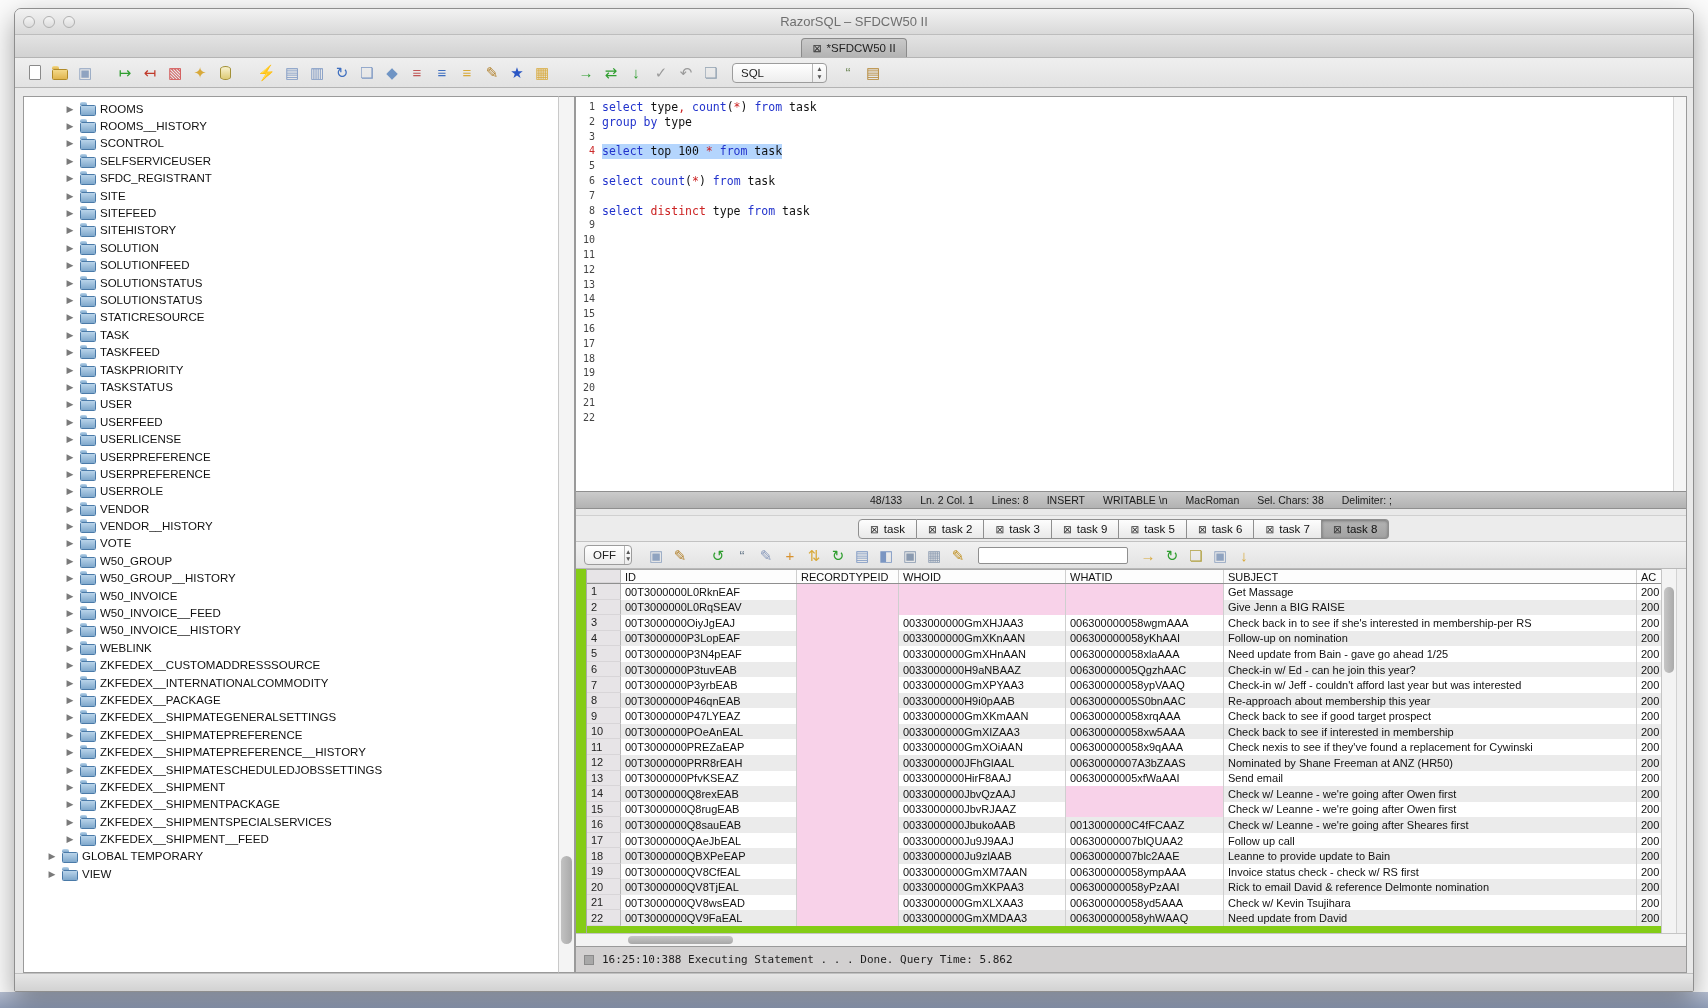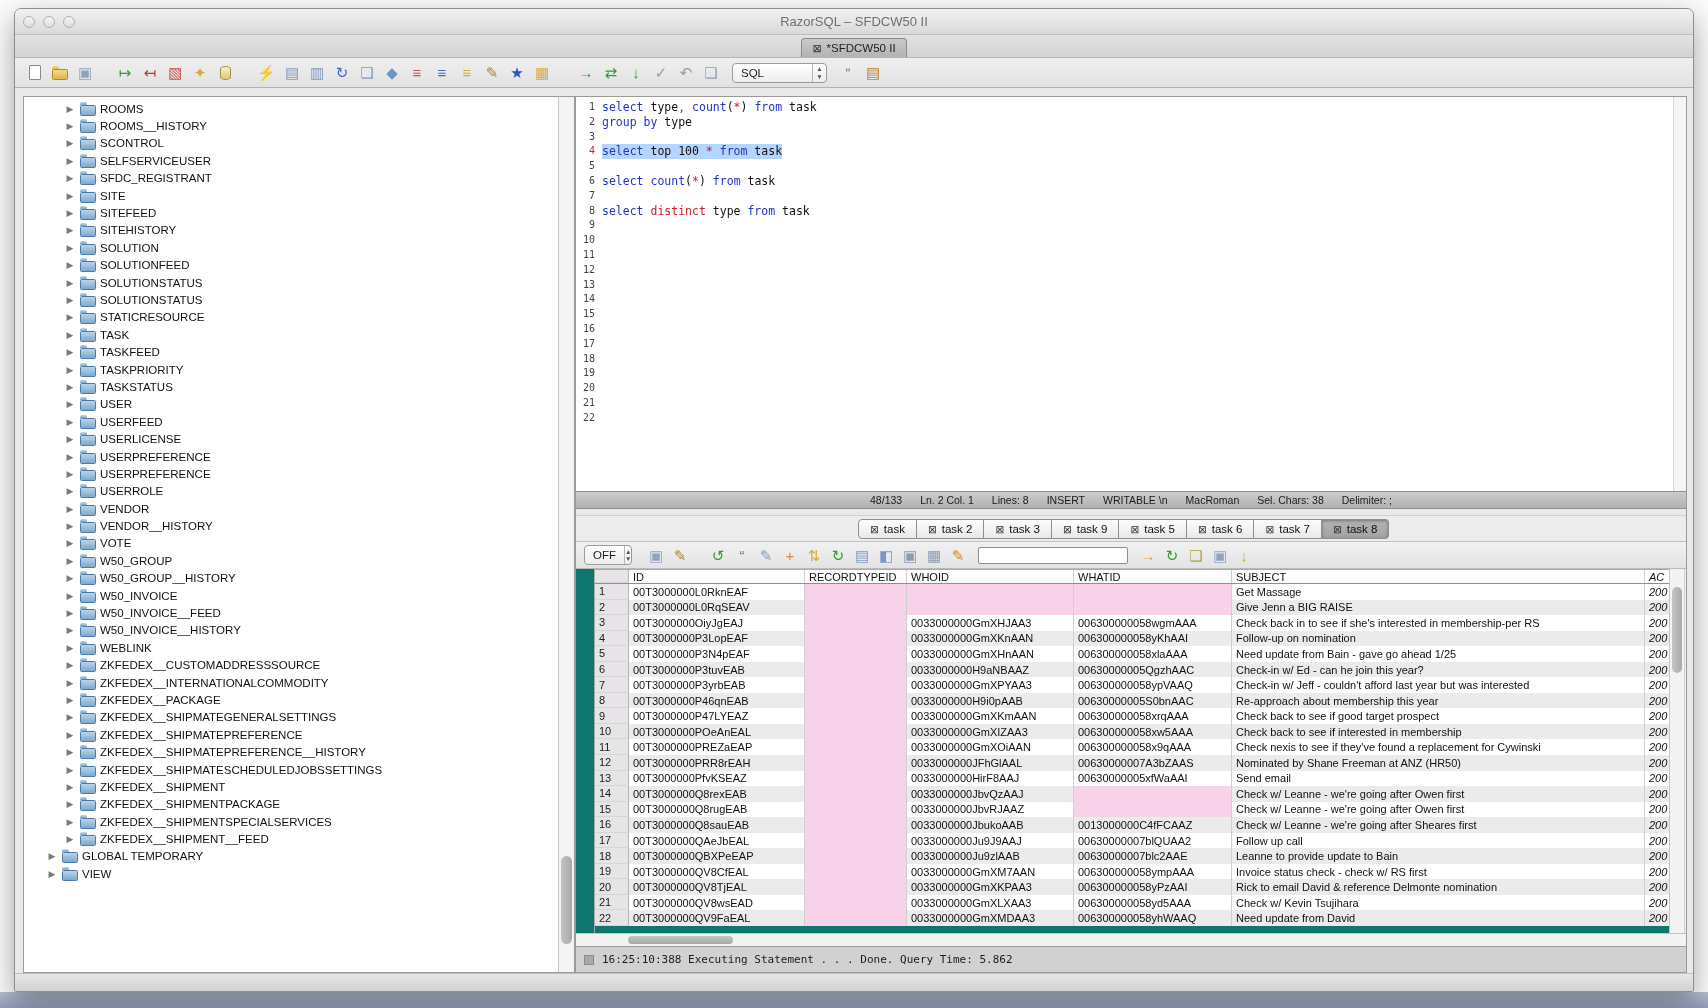--- a/index.html
+++ b/index.html
@@ -83,32 +83,32 @@
   .rtab.active{background:linear-gradient(#b4b4b4,#a2a2a2);box-shadow:inset 0 1px 3px rgba(0,0,0,.35);}
   .rtab .tg{font-size:10.5px;color:#333;}
   
   #res-toolbar{flex:none;height:28px;background:linear-gradient(#f1f1f1,#e3e3e3);
     border-top:1px solid #c2c2c2;border-bottom:1px solid #b9b9b9;
     display:flex;align-items:center;padding:0 8px;gap:4px;}
   #off-combo{width:48px;margin-right:10px;}
   #res-search{width:150px;height:17px;border:1px solid #8f8f8f;background:#fff;border-radius:2px;
     font-size:11px;padding:0 4px;margin:0 6px;font-family:"Liberation Sans",sans-serif;}
   
-  #grid-zone{flex:1;display:flex;min-height:0;padding-left:18px;background:#0f766e;}
+  #grid-zone{flex:1;display:flex;min-height:0;padding-left:10px;background:#84cc16;}
   #grid{flex:none;width:1075px;display:flex;flex-direction:column;border-left:1px solid #aaa;min-height:0;}
   .g-head{flex:none;display:flex;height:15px;background:#fdfdfd;border-bottom:1px solid #8f8f8f;border-top:1px solid #aaa;}
   .g-head .gc{font-size:11px;color:#111;}
   .g-row{flex:none;display:flex;height:15.55px;background:#fff;}
   .g-row.alt{background:#ebebeb;}
   .gc{flex:none;padding:0 0 0 4px;border-right:1px solid #cfcfcf;overflow:hidden;white-space:nowrap;
     font-size:11px;color:#111;display:flex;align-items:center;}
   .gc.null{background:#f8d2e9;}
   .gc.numc{background:#e7e4e7;border-right:1px solid #b5b5b5;border-bottom:1px solid #d8d5d8;color:#222;}
   .c0{width:34px;} .c1{width:176px;} .c2{width:102px;} .c3{width:167px;}
-  .c4{width:158px;} .c5{width:413px;} .c6{width:25px;border-right:none;font-style:italic;}
+  .c4{width:158px;} .c5{width:413px;} .c6{width:25px;border-right:none;}
   #grid-vscroll{flex:none;width:15px;background:#f3f3f3;border-left:1px solid #c5c5c5;position:relative;}
   #grid-vthumb{position:absolute;left:2px;right:2px;top:18px;height:86px;border-radius:6px;
     background:linear-gradient(90deg,#c6c6c6,#aaaaaa);}
   #grid-right-track{flex:1;background:#efefef;border-left:1px solid #d2d2d2;}
   #hscroll{flex:none;height:13px;background:#f3f3f3;border-top:1px solid #c5c5c5;position:relative;}
   #hthumb{position:absolute;top:2px;height:8px;left:52px;width:105px;border-radius:5px;
     background:linear-gradient(#c6c6c6,#a8a8a8);}
   
   #msg-bar{flex:none;height:26px;background:#d2d0d0;border-top:1px solid #9a9a9a;
     display:flex;align-items:center;padding-left:8px;gap:8px;

